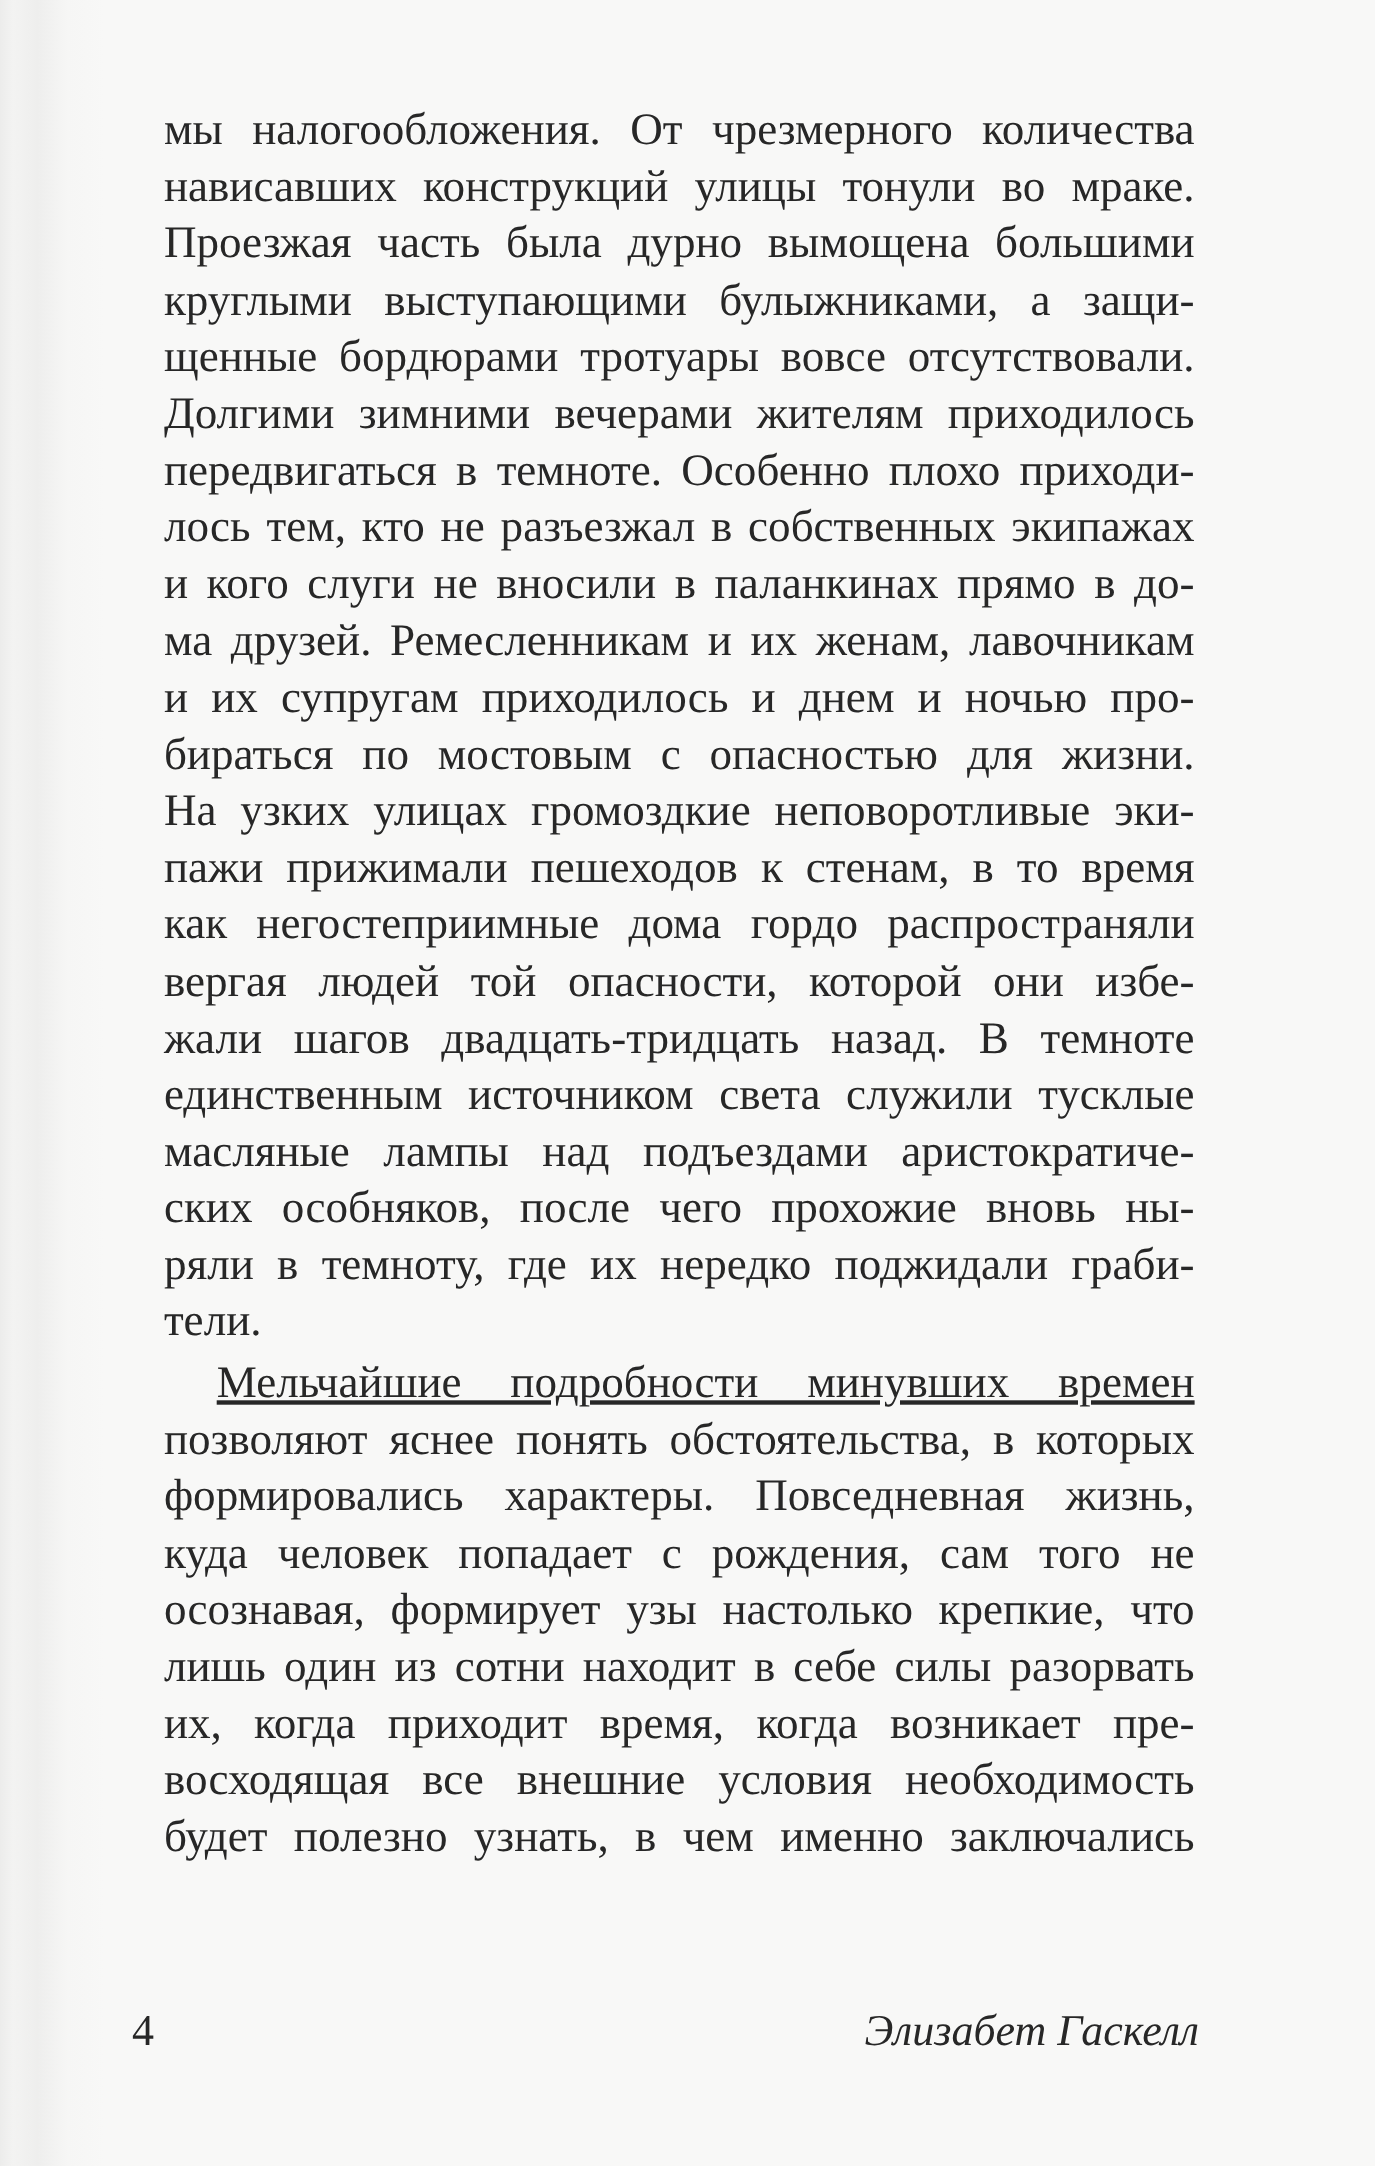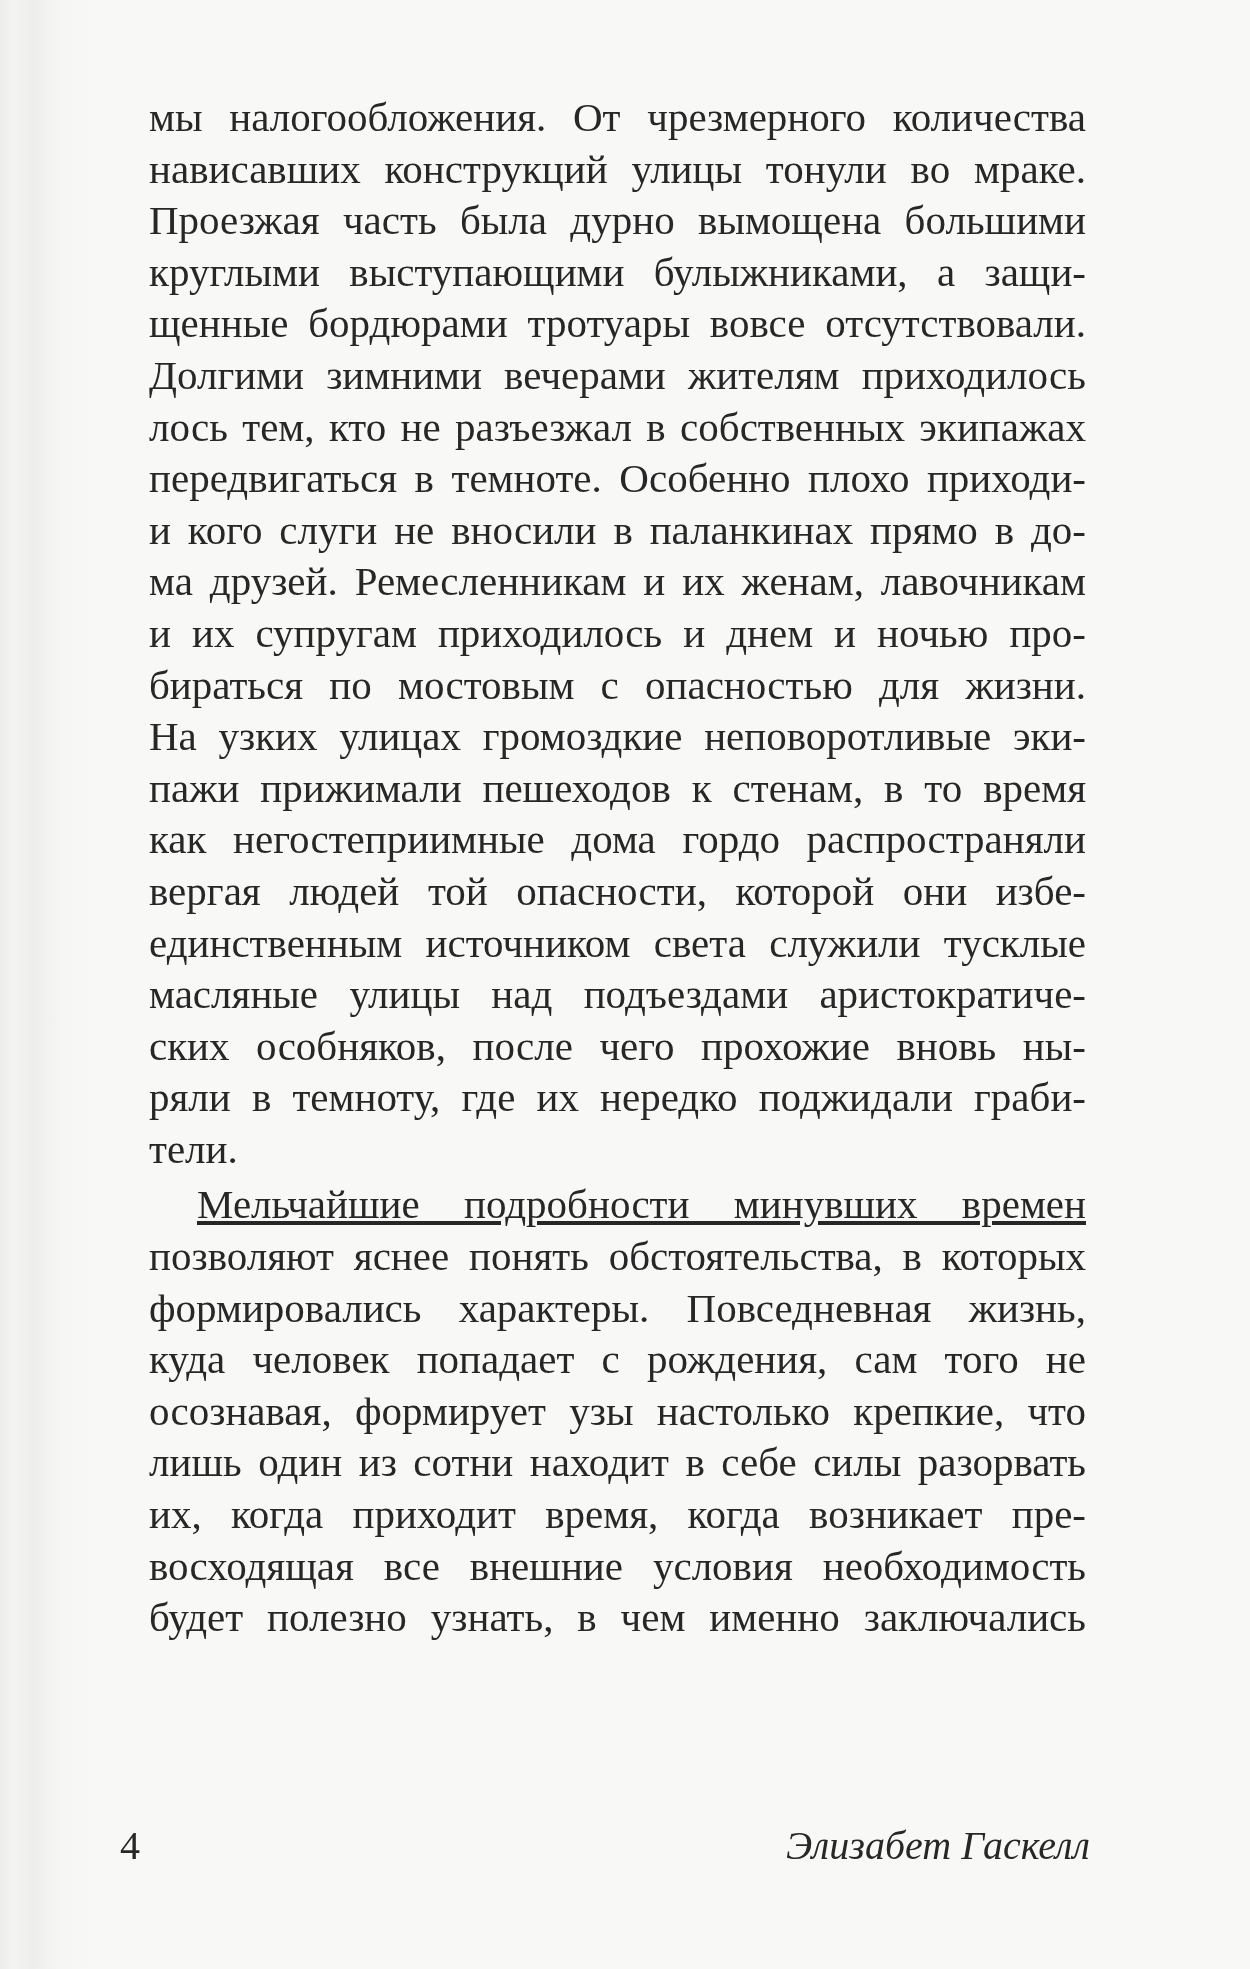--- a/index.html
+++ b/index.html
@@ -70,32 +70,33 @@
 
 <div class="page">
   <div class="text-block" id="text-block">
       <div class="paragraph">
         <div class="line">мы налогообложения. От чрезмерного количества</div>
         <div class="line">нависавших конструкций улицы тонули во мраке.</div>
         <div class="line">Проезжая часть была дурно вымощена большими</div>
         <div class="line">круглыми выступающими булыжниками, а защи-</div>
         <div class="line">щенные бордюрами тротуары вовсе отсутствовали.</div>
         <div class="line">Долгими зимними вечерами жителям приходилось</div>
+        <div class="line">передвигаться в темноте. Особенно плохо приходи-</div>
         <div class="line">лось тем, кто не разъезжал в собственных экипажах</div>
-        <div class="line">передвигаться в темноте. Особенно плохо приходи-</div>
         <div class="line">и кого слуги не вносили в паланкинах прямо в до-</div>
         <div class="line">ма друзей. Ремесленникам и их женам, лавочникам</div>
         <div class="line">и их супругам приходилось и днем и ночью про-</div>
         <div class="line">бираться по мостовым с опасностью для жизни.</div>
         <div class="line">На узких улицах громоздкие неповоротливые эки-</div>
         <div class="line">пажи прижимали пешеходов к стенам, в то время</div>
         <div class="line">как негостеприимные дома гордо распространяли</div>
         <div class="line">вергая людей той опасности, которой они избе-</div>
+        <div class="line">жали шагов двадцать-тридцать назад. В темноте</div>
         <div class="line">единственным источником света служили тусклые</div>
-        <div class="line">масляные улицы над подъездами аристократиче-</div>
+        <div class="line">масляные лампы над подъездами аристократиче-</div>
         <div class="line">ских особняков, после чего прохожие вновь ны-</div>
         <div class="line">ряли в темноту, где их нередко поджидали граби-</div>
         <div class="line paragraph-end">тели.</div>
       </div>
       <div class="paragraph">
         <div class="line indent">Мельчайшие подробности минувших времен</div>
         <div class="line">позволяют яснее понять обстоятельства, в которых</div>
         <div class="line">формировались характеры. Повседневная жизнь,</div>
         <div class="line">куда человек попадает с рождения, сам того не</div>
         <div class="line">осознавая, формирует узы настолько крепкие, что</div>

